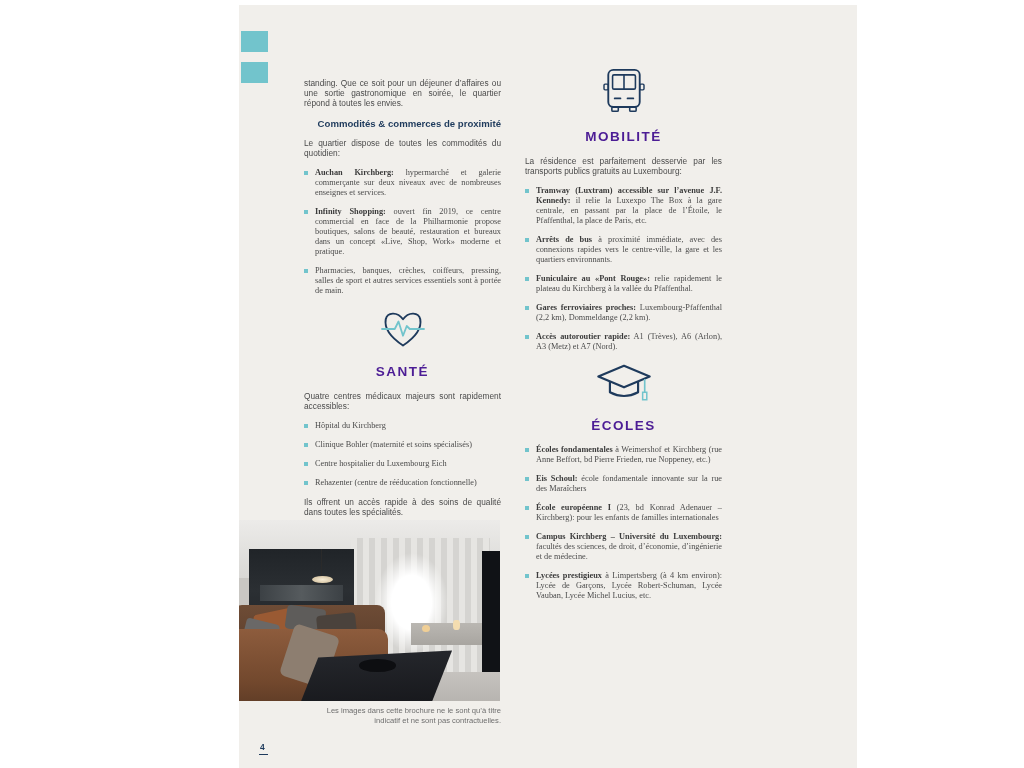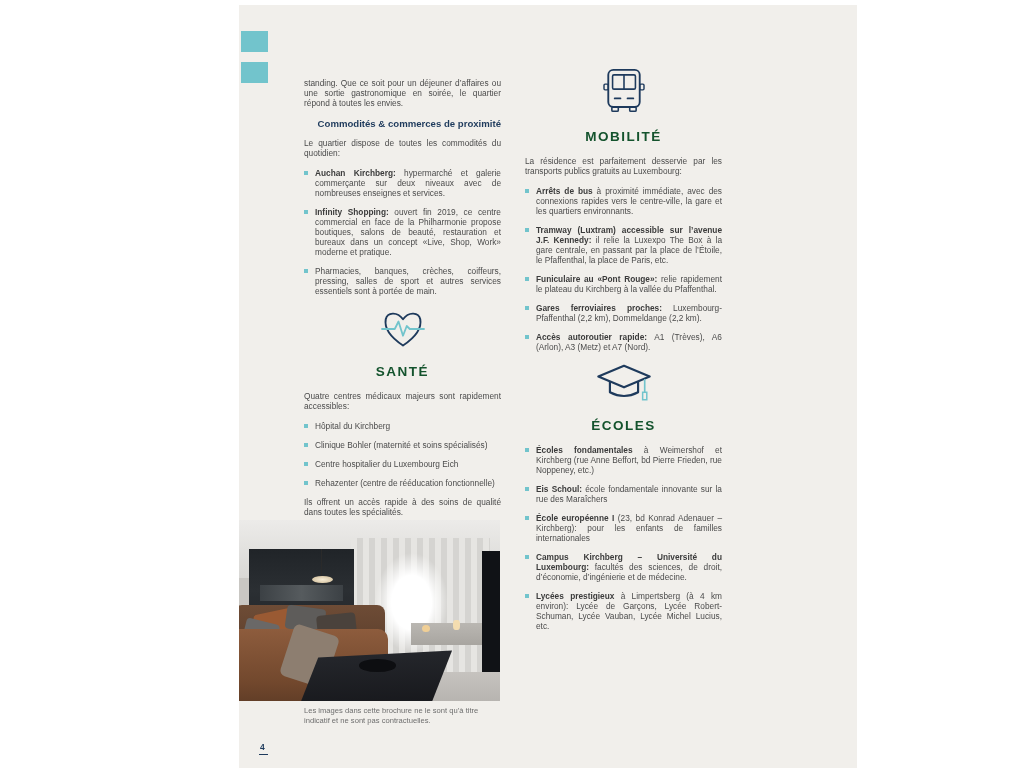--- a/index.html
+++ b/index.html
@@ -15,24 +15,24 @@
   .deco-block{position:absolute;left:2px;width:27px;height:21px;background:#72c4cc;}
   .deco-1{top:26px;}
   .deco-2{top:57px;}
 
   .col{position:absolute;width:197px;}
   .col-left{left:65px;top:73px;}
   .col-right{left:286px;top:62px;}
 
   p.body{font-size:8.3px;line-height:10px;color:#4b4b4b;margin:0 0 10px;text-align:justify;}
   h3.subhead{font-size:9.6px;line-height:12px;color:#1e3a5c;margin:4px 0 8px;font-weight:700;text-align:right;}
-  h2.section{font-size:13.5px;line-height:15px;color:#14532d;letter-spacing:1.5px;font-weight:700;
+  h2.section{font-size:13.5px;line-height:15px;color:#4c1d95;letter-spacing:1.5px;font-weight:700;
              text-align:center;margin:0 0 12px;}
   .icon-block{text-align:center;margin:10px 0 8px;}
-  ul.blist{list-style:none;margin:0 0 1px;padding:0;}
+  ul.blist{list-style:none;margin:0 0 1px;padding:0;font-family:Liberation Serif, serif;}
   ul.blist li{position:relative;padding-left:11px;margin:0 0 9px;
               font-size:8.3px;line-height:10px;color:#4b4b4b;text-align:justify;}
   ul.blist li .bullet-sq{position:absolute;left:0;top:3px;width:4px;height:4px;background:#72c4cc;}
   ul.blist li .b{font-weight:700;color:#3b3b3b;}
 
   
   .photo{position:absolute;left:0;top:515px;width:261px;height:181px;overflow:hidden;background:#c9c7c3;}
   .photo *{position:absolute;}
   .ph-ceiling{left:0;top:0;width:100%;height:32%;background:linear-gradient(#ecebe9,#d9d8d5);}
   .ph-curtain{left:43%;top:10%;width:53%;height:82%;
@@ -57,21 +57,21 @@
   .ph-pillow3{left:30%;top:52%;width:15%;height:12%;border-radius:4px;background:#4a423c;transform:rotate(-6deg);}
   .ph-pillow4{left:2%;top:56%;width:13%;height:13%;border-radius:4px;background:#6a6867;transform:rotate(14deg);}
   .ph-sofa-seat{left:-4%;top:60%;width:61%;height:42%;border-radius:10px;
      background:linear-gradient(#8d5c3d,#72482d 70%,#5f3c26);}
   .ph-throw{left:18%;top:60%;width:18%;height:30%;border-radius:6px;background:#8d7e70;transform:rotate(18deg);}
   .ph-table{left:27%;top:74%;width:50%;height:30%;background:linear-gradient(#24262b,#17181c);
      transform:skewX(-24deg) rotate(-3deg);}
   .ph-bowl{left:46%;top:77%;width:14%;height:7%;border-radius:50%;background:#0d0e11;}
 
   .caption{position:absolute;left:65px;top:701px;width:197px;
-    font-size:7.6px;line-height:9.5px;color:#6e6e6e;margin:0;text-align:left;}
+    font-size:7.6px;line-height:9.5px;color:#6e6e6e;margin:0;text-align:right;}
 
   .pagenum{position:absolute;left:21px;top:737px;font-size:8.5px;font-weight:700;color:#1e3a5c;}
   .pagenum-rule{position:absolute;left:20px;top:749px;width:9px;height:1px;background:#1e3a5c;}
   .footer-text{position:absolute;left:65px;top:739px;font-size:7.2px;color:#7a7a7a;margin-top:48px;}
 </style>
 </head>
 <body>
 
 <div class="page">
 
@@ -116,22 +116,22 @@
         <line x1="37" y1="44" x2="45" y2="44" stroke="#1e3a5c" stroke-width="2.6" stroke-linecap="round"></line>
         <rect x="4" y="24" width="6" height="8" rx="1.5" fill="none" stroke="#1e3a5c" stroke-width="2"></rect>
         <rect x="54" y="24" width="6" height="8" rx="1.5" fill="none" stroke="#1e3a5c" stroke-width="2"></rect>
         <rect x="15" y="56" width="9" height="6" rx="1.5" fill="none" stroke="#1e3a5c" stroke-width="2.2"></rect>
         <rect x="40" y="56" width="9" height="6" rx="1.5" fill="none" stroke="#1e3a5c" stroke-width="2.2"></rect>
       </svg>
     </div>
     <h2 class="section">MOBILITÉ</h2>
     <p class="body">La résidence est parfaitement desservie par les transports publics gratuits au Luxembourg:</p>
     <ul class="blist">
+      <li><span class="bullet-sq"></span><span class="b">Tramway (Luxtram) accessible sur l’avenue J.F. Kennedy:</span><span> il relie la Luxexpo The Box à la gare centrale, en passant par la place de l’Étoile, le Pfaffenthal, la place de Paris, etc.</span></li>
       <li><span class="bullet-sq"></span><span class="b">Arrêts de bus</span><span> à proximité immédiate, avec des connexions rapides vers le centre-ville, la gare et les quartiers environnants.</span></li>
-      <li><span class="bullet-sq"></span><span class="b">Tramway (Luxtram) accessible sur l’avenue J.F. Kennedy:</span><span> il relie la Luxexpo The Box à la gare centrale, en passant par la place de l’Étoile, le Pfaffenthal, la place de Paris, etc.</span></li>
       <li><span class="bullet-sq"></span><span class="b">Funiculaire au «Pont Rouge»:</span><span> relie rapidement le plateau du Kirchberg à la vallée du Pfaffenthal.</span></li>
       <li><span class="bullet-sq"></span><span class="b">Gares ferroviaires proches:</span><span> Luxembourg-Pfaffenthal (2,2 km), Dommeldange (2,2 km).</span></li>
       <li><span class="bullet-sq"></span><span class="b">Accès autoroutier rapide:</span><span> A1 (Trèves), A6 (Arlon), A3 (Metz) et A7 (Nord).</span></li>
     </ul>
 
     <div class="icon-block">
       <svg width="58" height="44" viewBox="0 0 70 52">
         <polygon points="35,4 66,17 35,30 4,17" fill="none" stroke="#1e3a5c" stroke-width="2.6" stroke-linejoin="round"></polygon>
         <path d="M18 23 L18 36 Q35 45 52 36 L52 23" fill="none" stroke="#1e3a5c" stroke-width="2.6" stroke-linejoin="round"></path>
         <line x1="60" y1="20" x2="60" y2="36" stroke="#72c4cc" stroke-width="2"></line>

